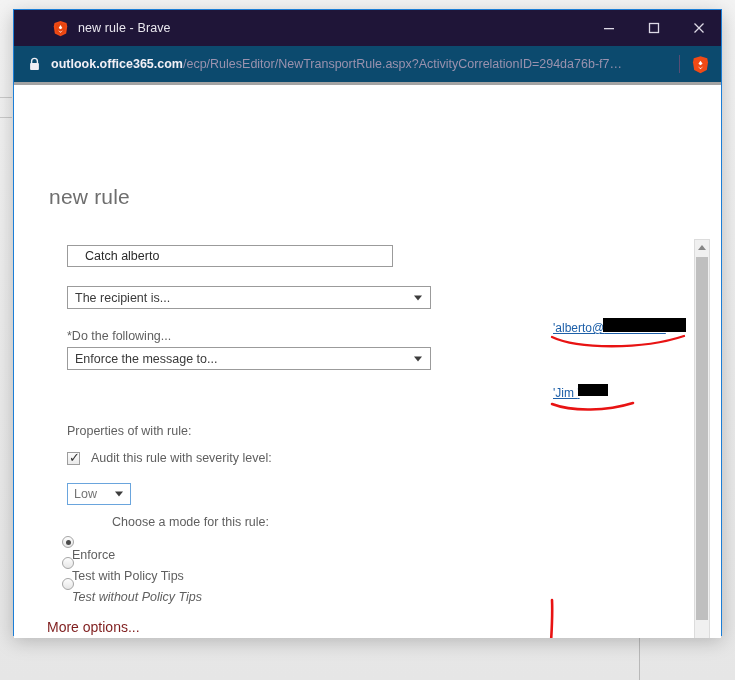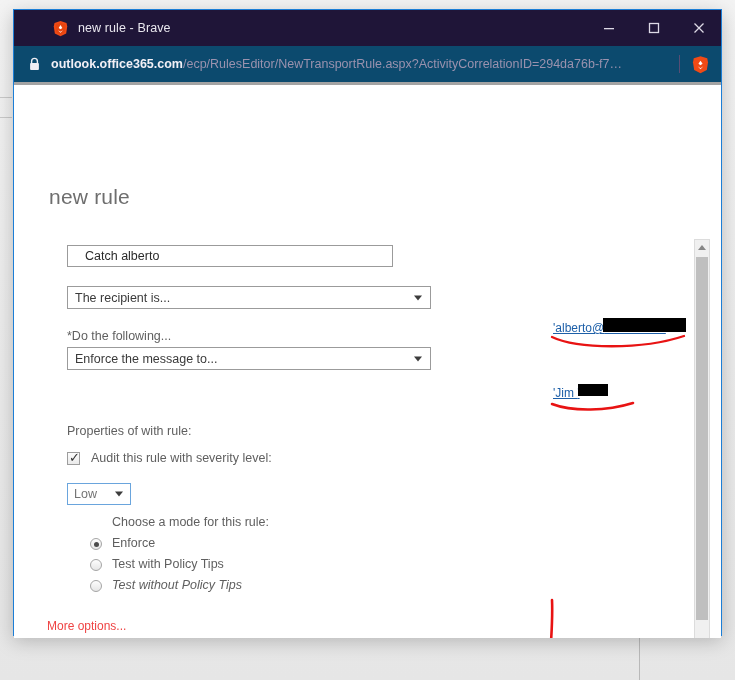--- a/index.html
+++ b/index.html
@@ -286,23 +286,24 @@
   #mode-label {
     position: absolute;
     left: 53px;
     top: 430px;
     font-size: 12.5px;
     color: #5f5f5f;
     margin-left: 45px;
   }
   .radio-row {
     position: absolute;
-    left: 76px;
-    display: flex;
-    align-items: flex-end;
+    left: 48px;
+    display: flex;
+    align-items: flex-start;
+    flex-direction: column;
   }
   .radio {
     width: 12px;
     height: 12px;
     border-radius: 50%;
     border: 1px solid #a5a5a5;
     background: linear-gradient(180deg,#fdfdfd,#e6e6e6);
     box-sizing: border-box;
     position: relative;
     flex: none;
@@ -318,22 +319,22 @@
   .radio-label {
     font-size: 12.5px;
     color: #5f5f5f;
     margin-left: 10px;
   }
 
   #more-options {
     position: absolute;
     left: 33px;
     top: 534px;
-    font-size: 12px;
-    color: #ef4444;
+    font-size: 14px;
+    color: #7f1d1d;
   }
 
   
   #scrollbar {
     position: absolute;
     right: 11px;
     top: 154px;
     width: 16px;
     height: 432px;
     background: #f0f0f0;

